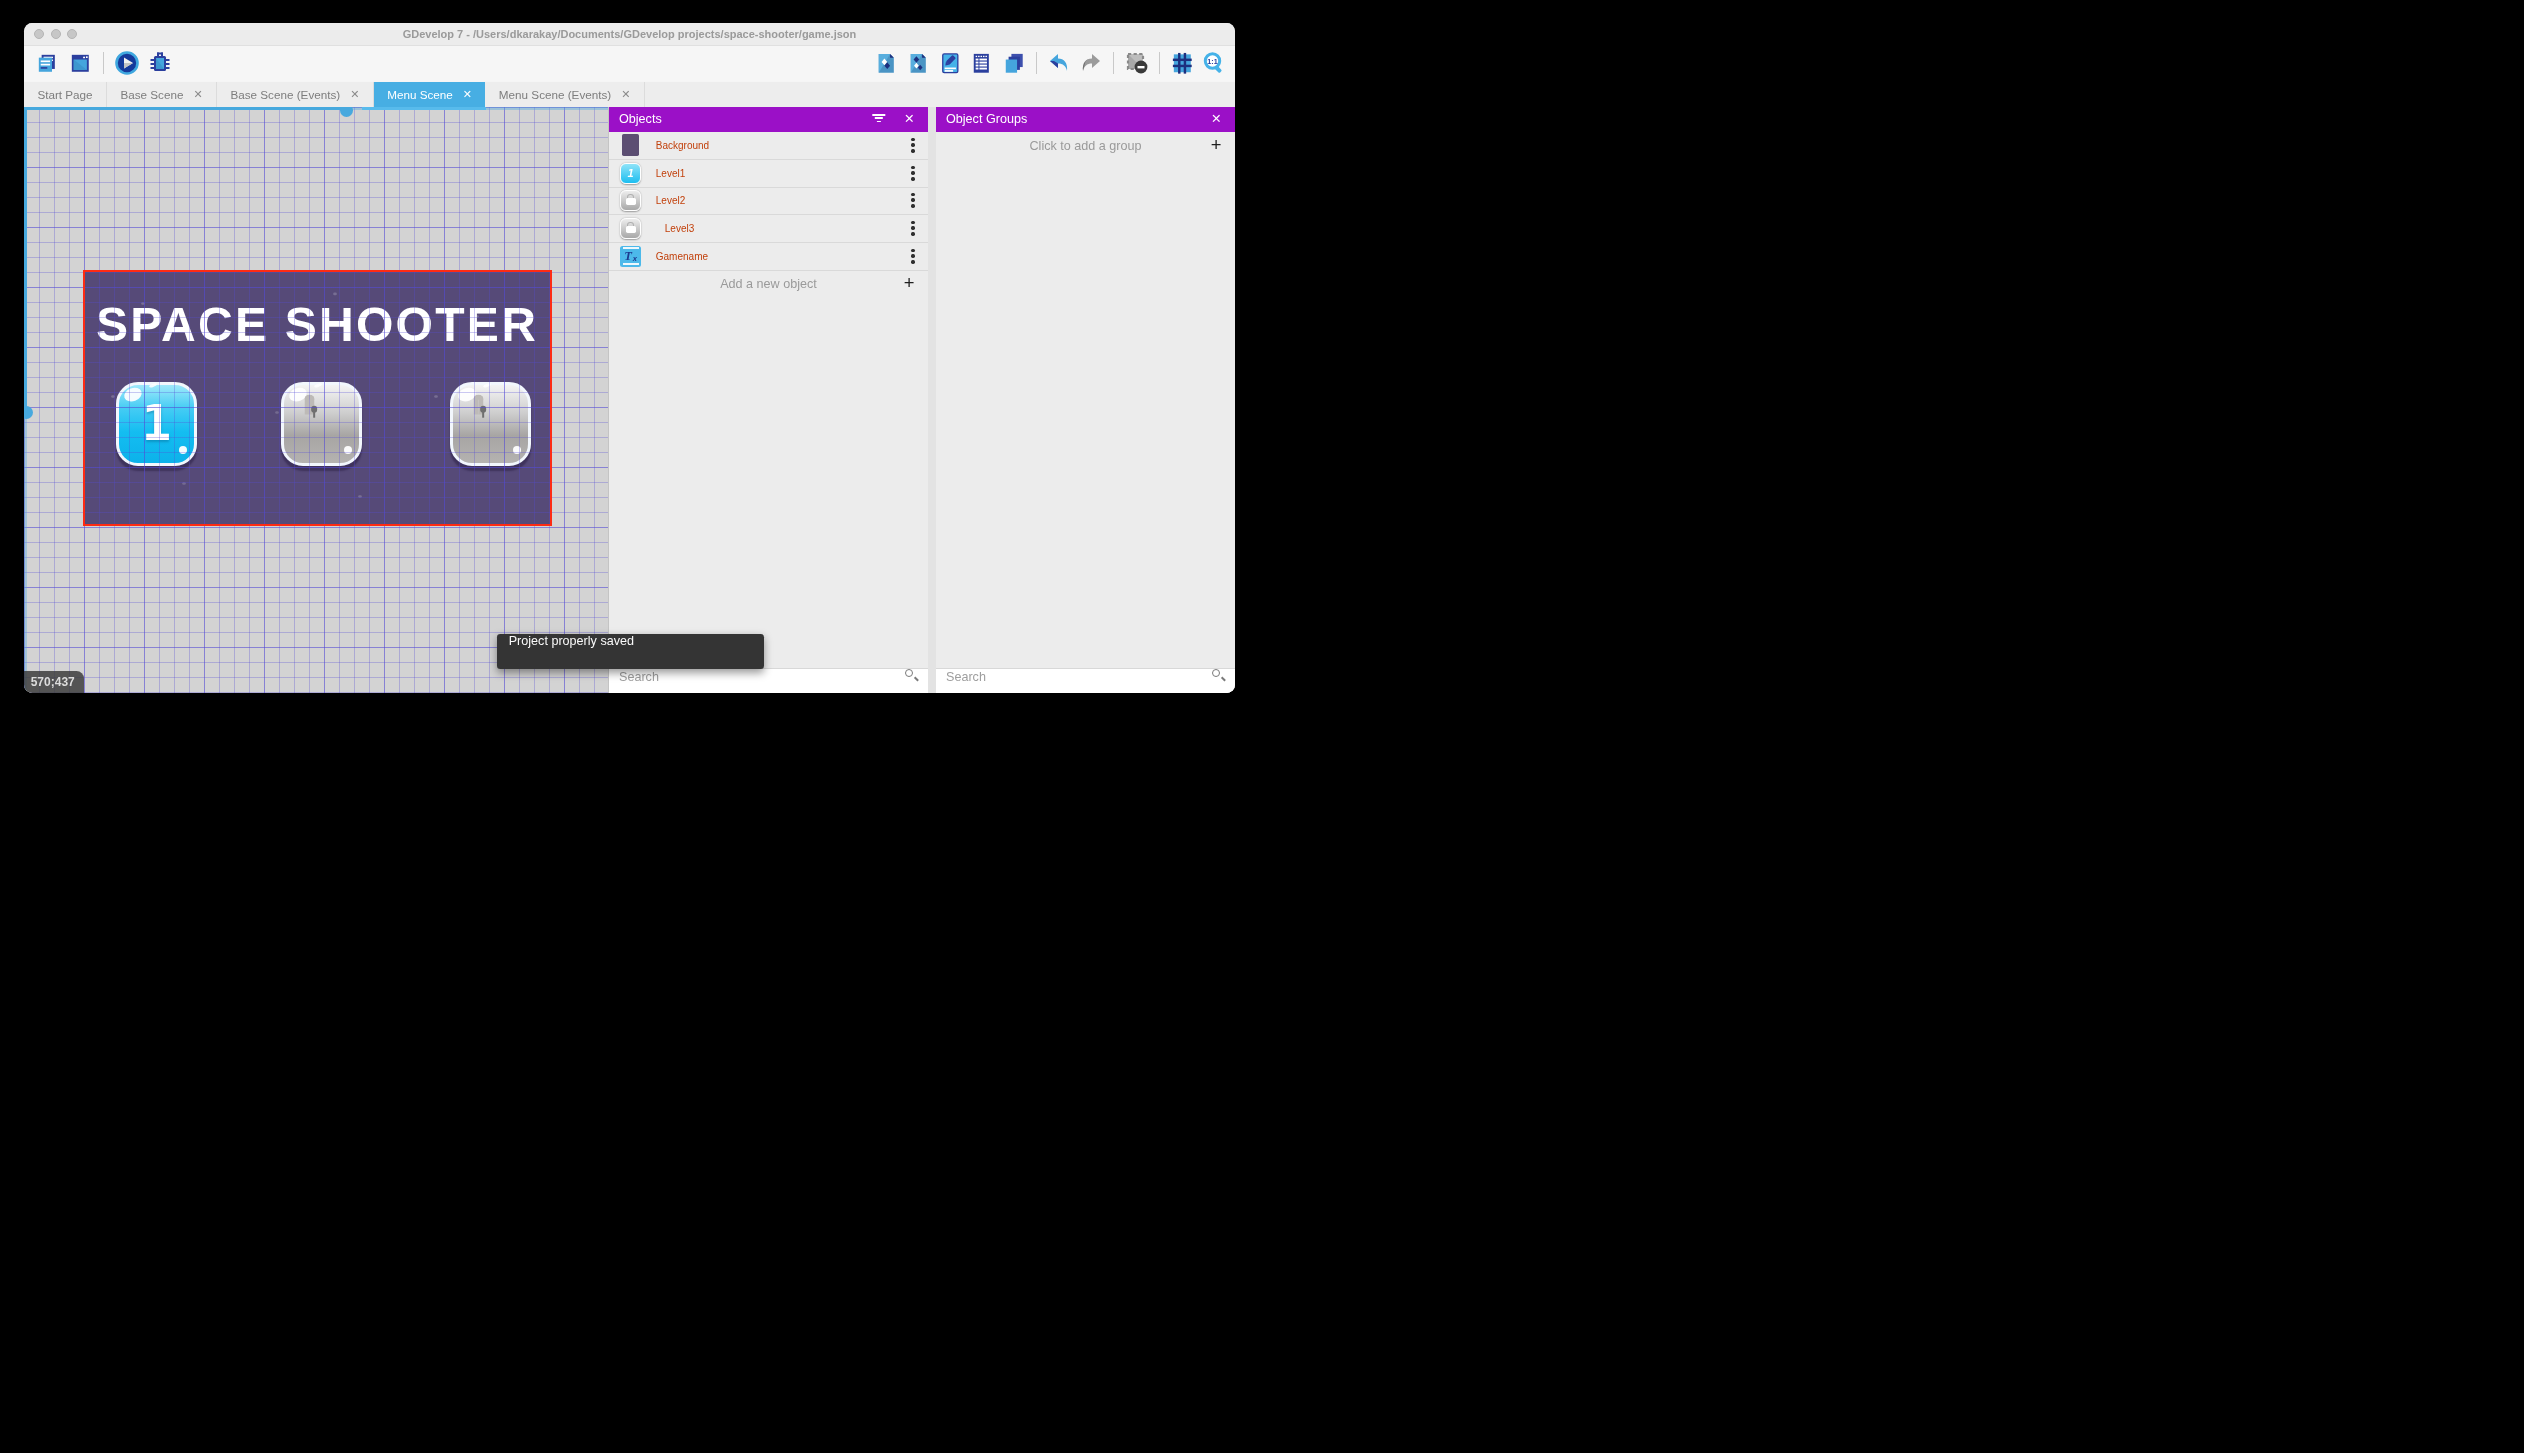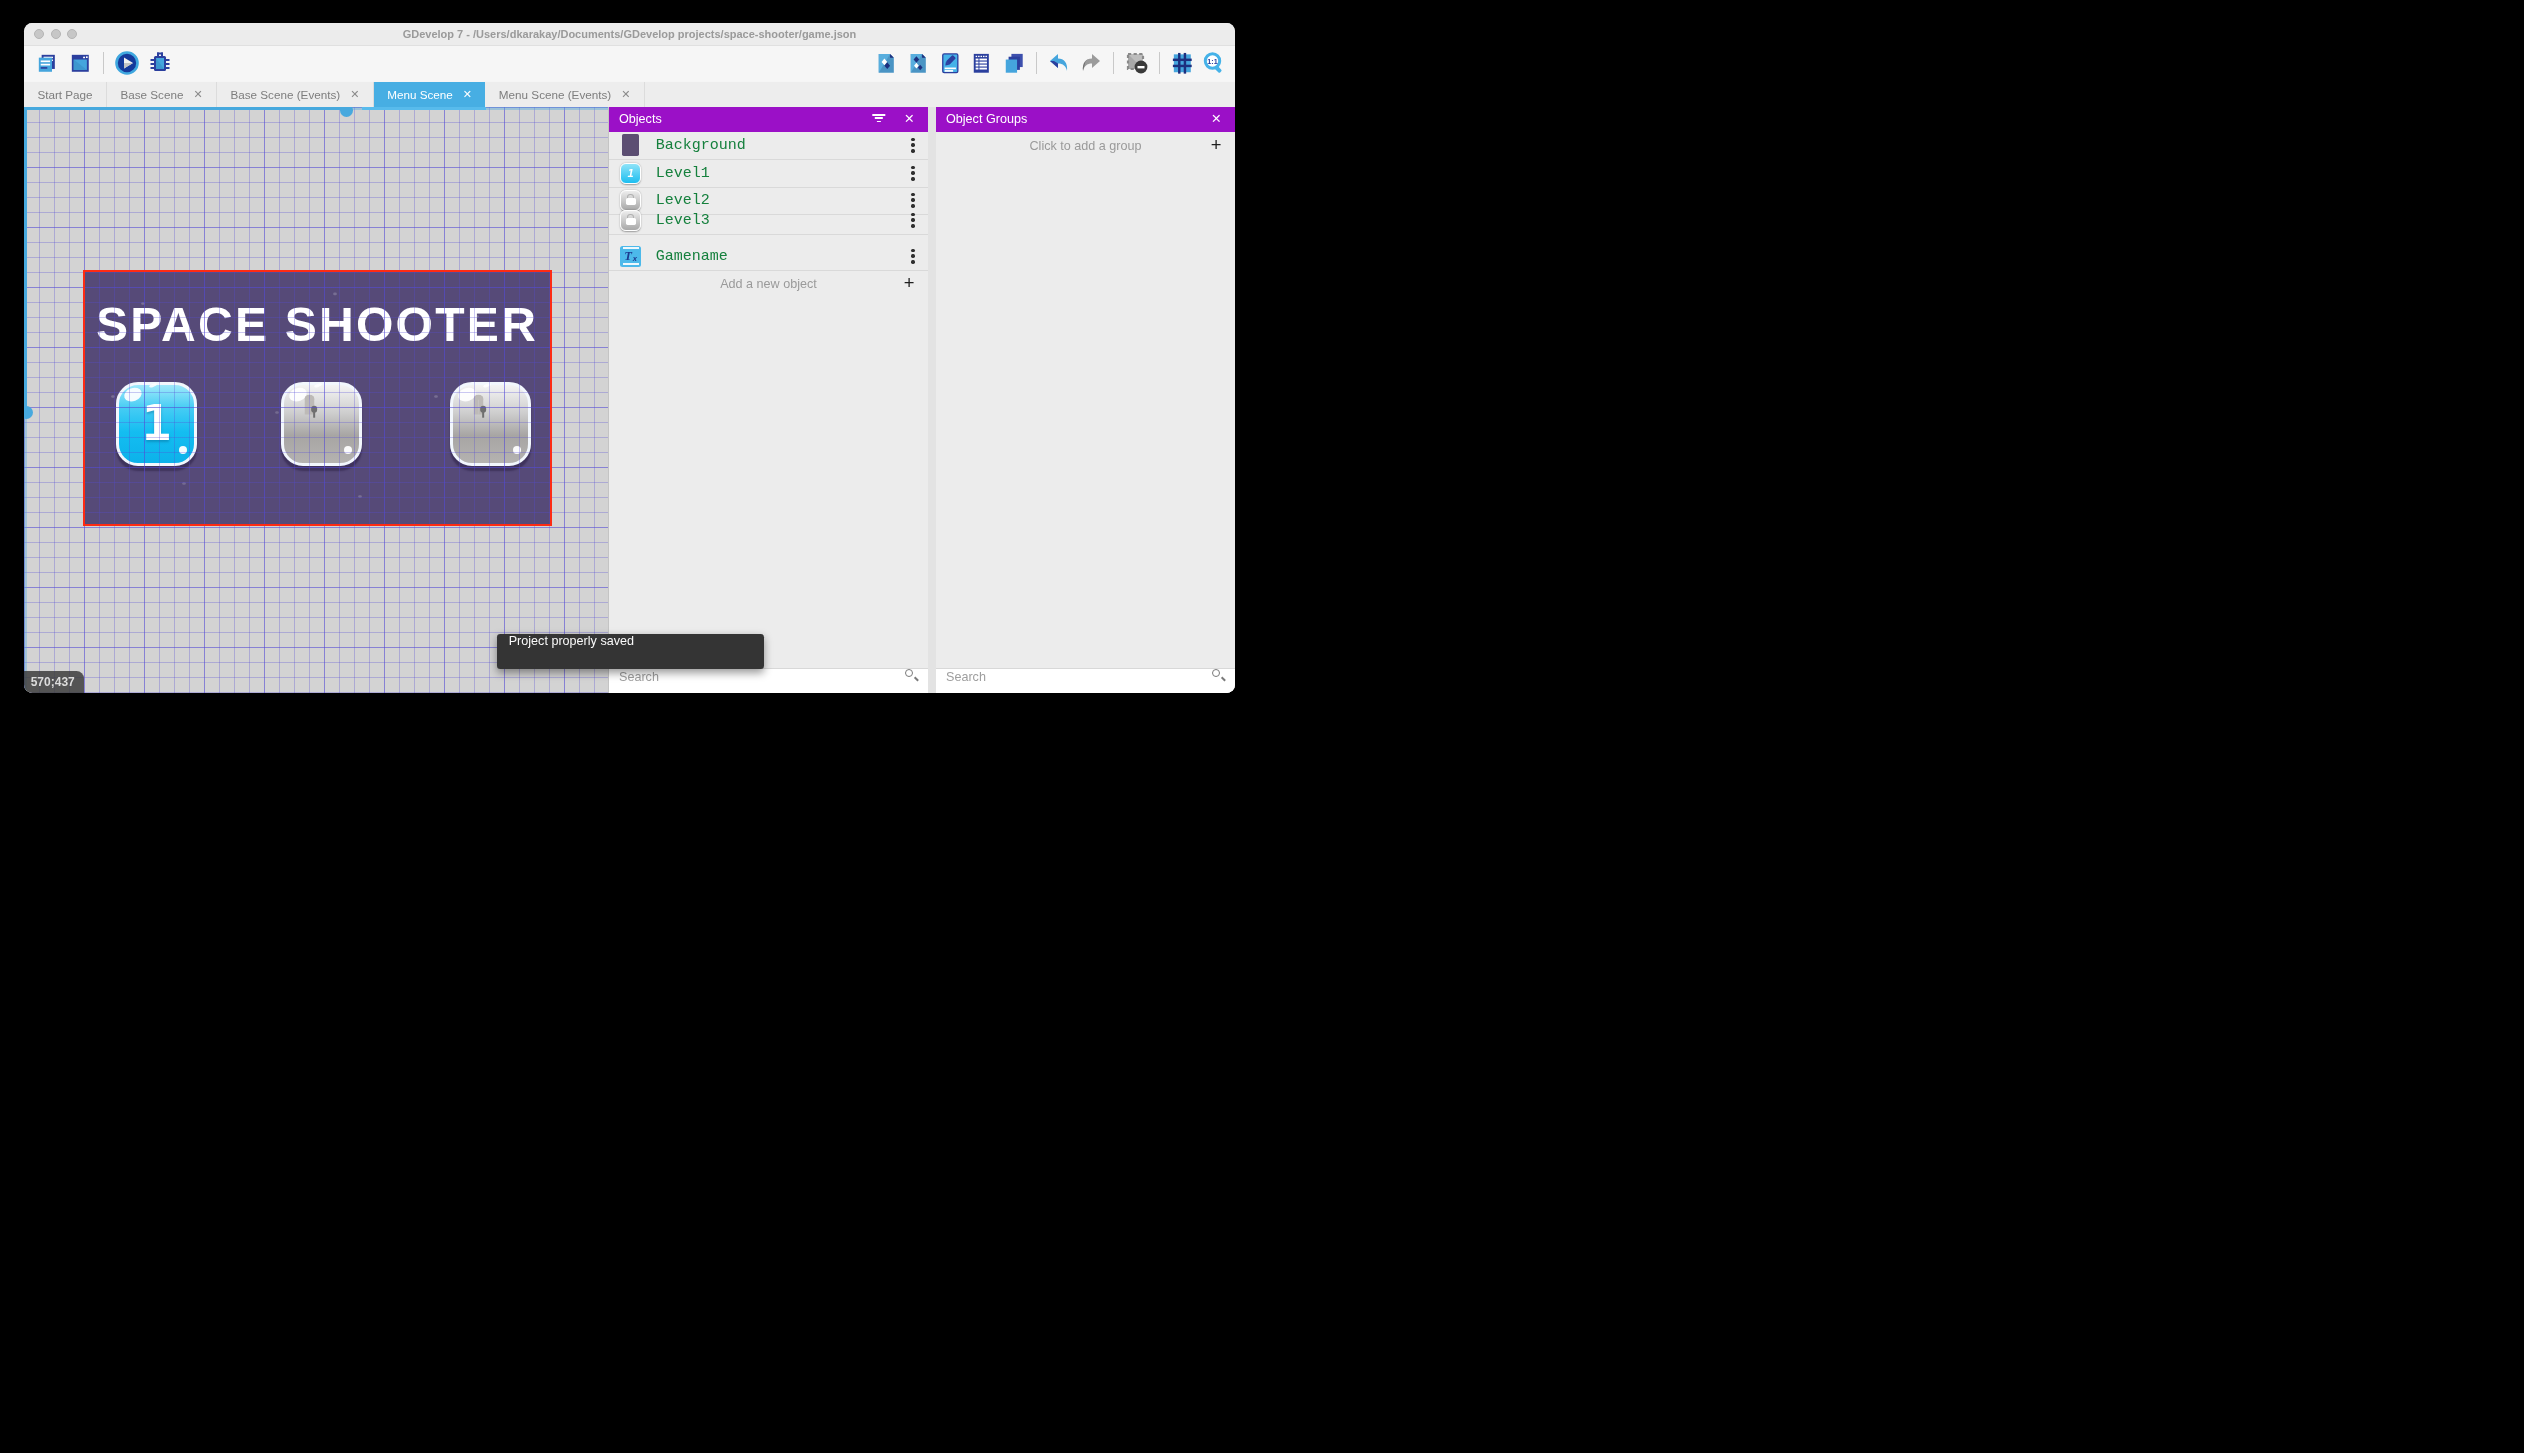--- a/index.html
+++ b/index.html
@@ -75,21 +75,21 @@
   .panel-gap{position:absolute;left:904px;top:0;width:7.5px;height:586px;background:#e3e3e3;}
   .groups-panel{left:912px;width:299px;}
   .phead{position:absolute;left:0;top:0;width:100%;height:25px;background:#9b10c7;display:flex;align-items:center;}
   .phead .ptitle{color:#fff;font-size:12.6px;font-weight:normal;padding-left:10px;}
   .phead .hicons{margin-left:auto;display:flex;align-items:center;gap:18.4px;padding-right:13.4px;}
   .filter-ic{display:inline-block;width:13.4px;height:10px;position:relative;}
   .filter-ic i{position:absolute;left:50%;transform:translateX(-50%);height:1.7px;background:#fff;display:block;}
   .filter-ic i:nth-child(1){top:0;width:13.4px;} .filter-ic i:nth-child(2){top:3.3px;width:8.4px;} .filter-ic i:nth-child(3){top:6.7px;width:4.2px;}
   .xclose{color:#fff;font-size:12.6px;line-height:1;}
   .orow{position:absolute;left:0;width:100%;height:28px;display:flex;align-items:center;border-bottom:0.8px solid #d9d9d9;}
-  .orow .oname{font-size:15px;color:#15803d;margin-left:13.4px;font-family:Liberation Mono, monospace;}
+  .orow .oname{font-size:10px;color:#c2410c;margin-left:13.4px;}
   .kebab{margin-left:auto;margin-right:13.4px;width:3.3px;display:flex;flex-direction:column;gap:2.5px;}
   .kebab b{width:3.3px;height:3.3px;border-radius:50%;background:#2f2f2f;display:block;}
   .thumbbox{width:23.4px;height:25px;margin-left:10px;display:flex;align-items:center;justify-content:center;}
   .th-bg{width:16.7px;height:22.6px;background:#5c4e72;border-radius:1.7px;}
   .th-btn{width:21px;height:21px;border-radius:5.9px;border:1.7px solid #fff;box-shadow:0 0.8px 1.7px rgba(0,0,0,.35);
          display:flex;align-items:center;justify-content:center;}
   .th-btn.blue{background:linear-gradient(180deg,#8fe3f8,#1cbef0);color:#fff;font-size:11px;font-weight:bold;font-family:"DejaVu Sans Mono",monospace;}
   .th-btn.gray{background:linear-gradient(180deg,#ededed,#a8a8a8);}
   .mini-lock{width:10px;height:11.7px;position:relative;}
   .mini-lock i{display:block;width:6.7px;height:5px;border:1.7px solid #b0b0b0;border-bottom:none;border-radius:3.3px 3.3px 0 0;margin:0 auto;}
@@ -374,21 +374,21 @@
                 </i>
               </i>
             </span>
           <span class="oname">Level2</span>
           <span class="kebab">
               <b></b>
               <b></b>
               <b></b>
             </span>
         </div>
-        <div class="orow" style="top:100px;">
+        <div class="orow" style="top:108px;gap:9px;">
           <span class="thumbbox">
               <i class="th-btn gray">
                 <i class="mini-lock">
                   <i></i>
                   <s></s>
                 </i>
               </i>
             </span>
           <span class="oname">Level3</span>
           <span class="kebab">

